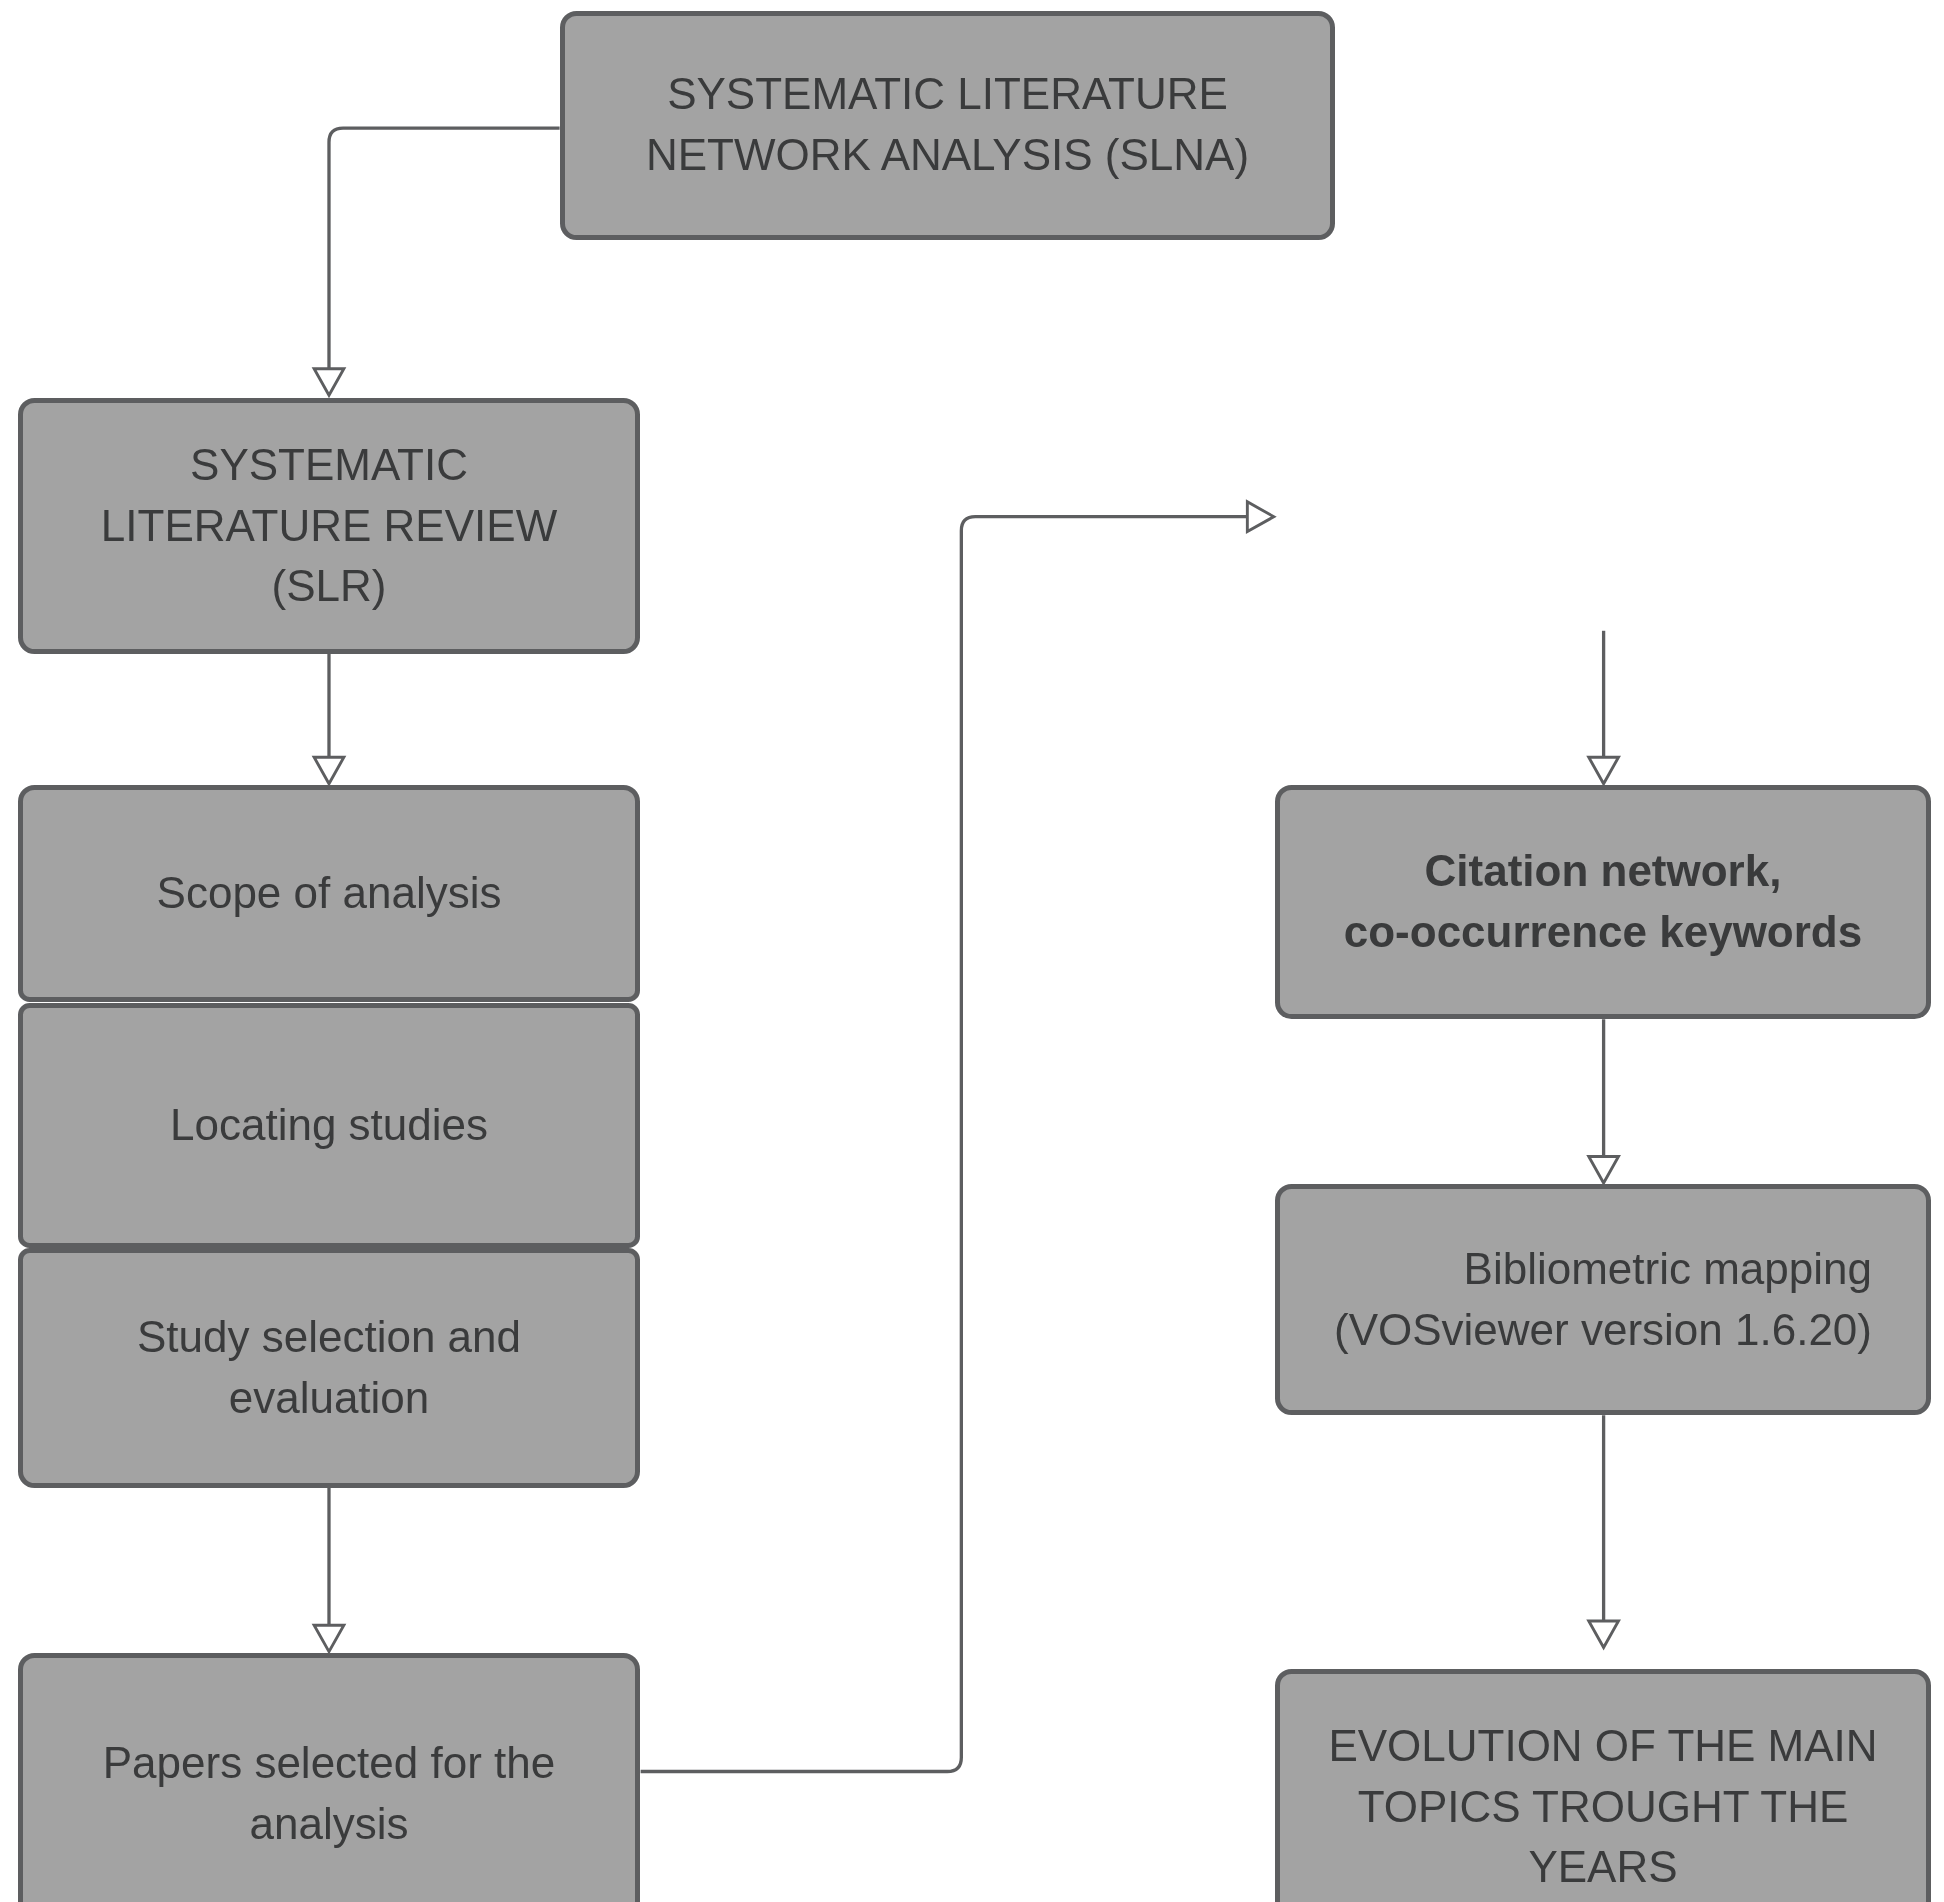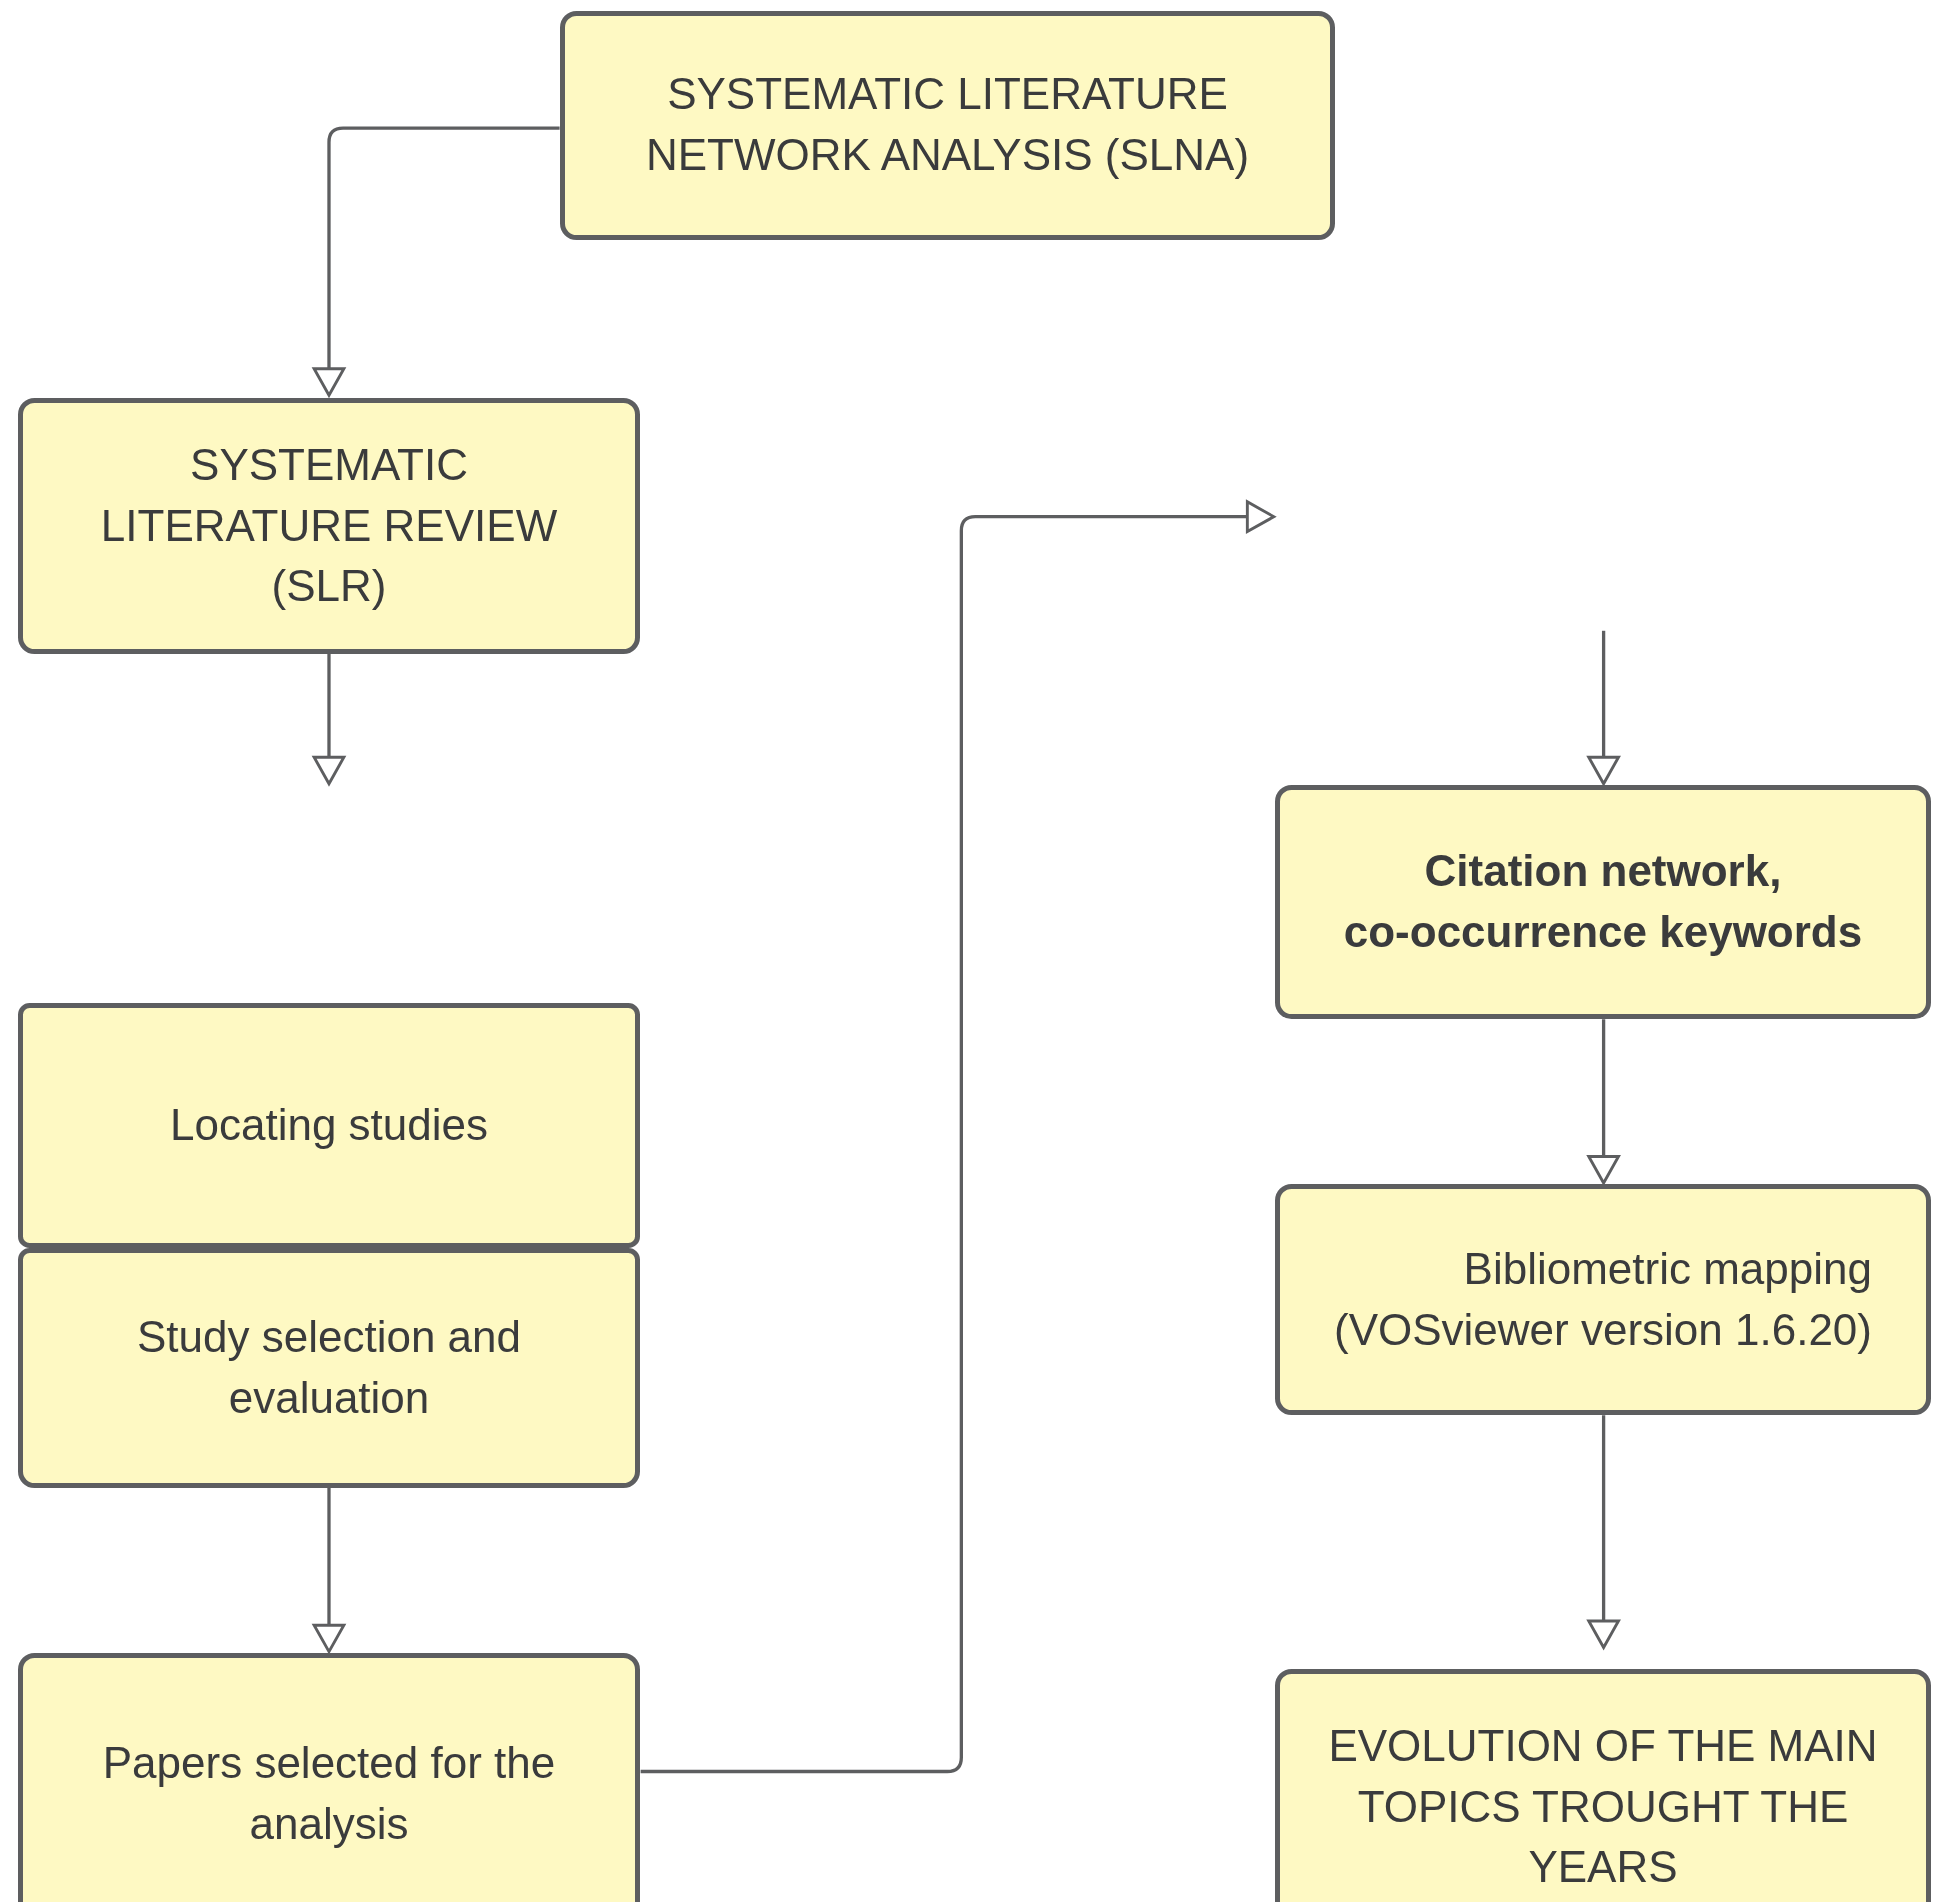--- a/index.html
+++ b/index.html
@@ -30,21 +30,21 @@
   }
   .connectors .arrowhead {
     fill: #ffffff;
     stroke: var(--line-color, #5d5e60);
     stroke-width: 3.5;
     stroke-linejoin: miter;
   }
   .node {
     position: absolute;
     box-sizing: border-box;
-    background: #fef9c3;
+    background: #a3a3a3;
     border: 5px solid var(--border-color, #5d5e60);
     border-radius: 16.5px;
     display: flex;
     align-items: center;
     justify-content: center;
     text-align: center;
     padding: 23px 28px;
     color: var(--text-color, #3a3b3c);
     font-size: 44px;
     line-height: 1.38;
@@ -89,20 +89,21 @@
 
     <path class="line" d="M 1940 1712 L 1940 1961"></path>
     <path class="arrowhead" d="M 1940 1993 L 1922 1961 L 1958 1961 Z"></path>
   </svg>
 
   <div class="node" id="n-slna">SYSTEMATIC LITERATURE
 NETWORK ANALYSIS (SLNA)</div>
   <div class="node" id="n-slr">SYSTEMATIC
 LITERATURE REVIEW
 (SLR)</div>
+  <div class="node" id="n-scope">Scope of analysis</div>
   <div class="node" id="n-locating">Locating studies</div>
   <div class="node" id="n-study">Study selection and
 evaluation</div>
   <div class="node" id="n-papers">Papers selected for the
 analysis</div>
   <div class="node" id="n-citation">Citation network,
 co-occurrence keywords</div>
   <div class="node" id="n-mapping">Bibliometric mapping
 (VOSviewer version 1.6.20)</div>
   <div class="node" id="n-evolution">EVOLUTION OF THE MAIN

